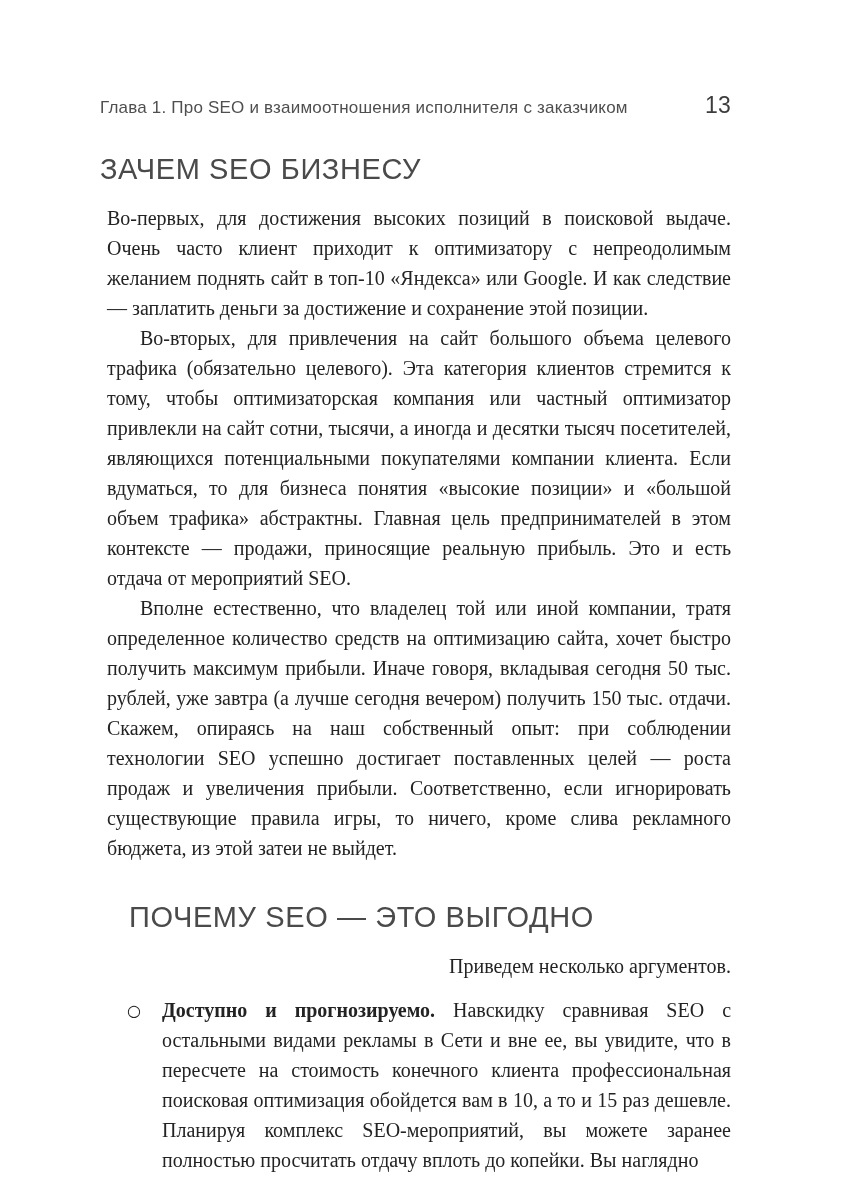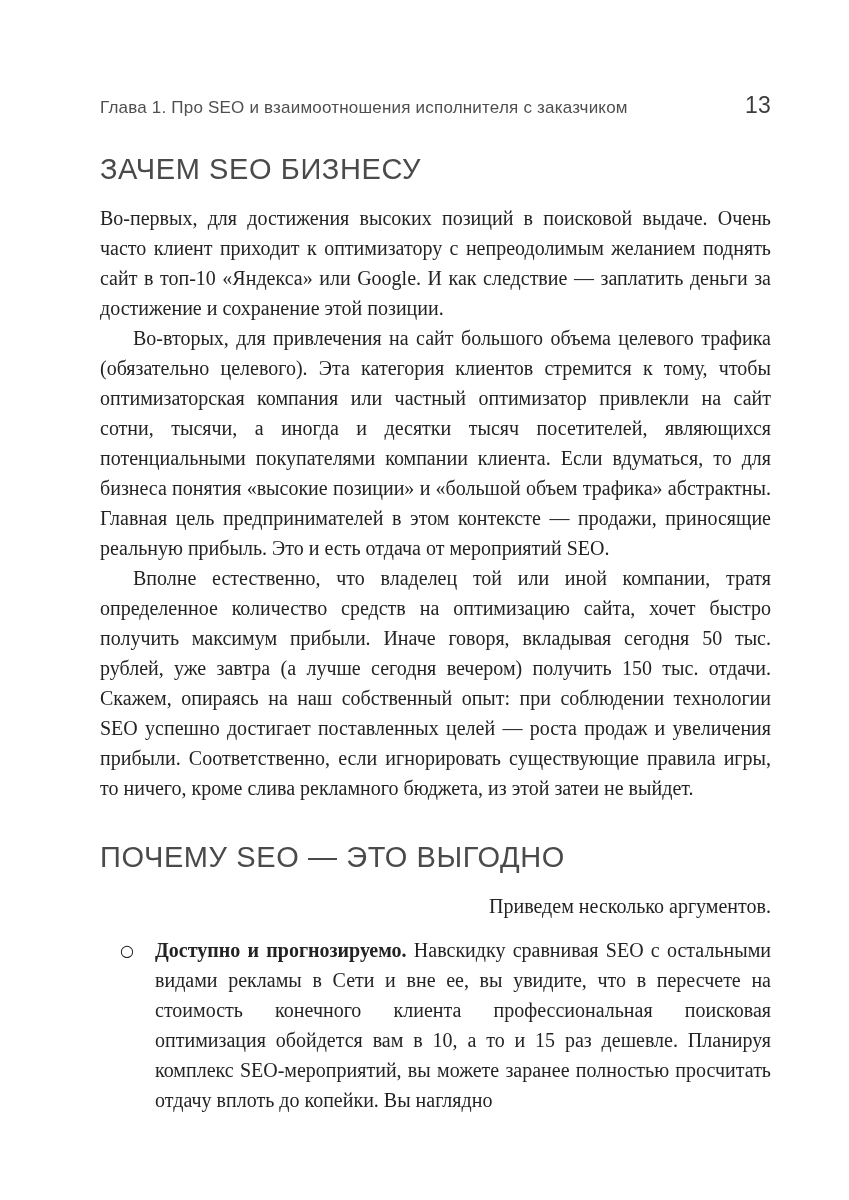--- a/index.html
+++ b/index.html
@@ -8,21 +8,21 @@
     background: #ffffff;
   }
   .page {
     position: relative;
     width: 849px;
     height: 1200px;
     margin: 0 auto;
     background: #ffffff;
     overflow: hidden;
     box-sizing: border-box;
-    padding: 0 78px 0 100px;
+    padding: 0 118px 0 100px;
   }
   .running-header {
     display: flex;
     justify-content: space-between;
     align-items: baseline;
     margin-top: 94px;
     font-family: "Liberation Sans", "DejaVu Sans", sans-serif;
     font-size: 17px;
     line-height: 22px;
     color: #4f4f4f;
@@ -37,27 +37,29 @@
     font-weight: 300;
     font-size: 29px;
     line-height: 36px;
     color: #4a4a4a;
     letter-spacing: 0.6px;
     margin: 32px 0 16px 0;
     text-transform: uppercase;
   }
   h1.second {
     margin-top: 36px;
+    margin-left: 29px;
   }
   .body-text {
     font-family: "Liberation Serif", "DejaVu Serif", serif;
     font-size: 20px;
     line-height: 30px;
     color: #232323;
     text-align: justify;
+    margin-left: 7px;
   }
   p.para {
     margin: 0;
   }
   p.para.indent {
     text-indent: 33px;
   }
   p.intro {
     margin: 0 0 14px 0;
     text-align: right;

